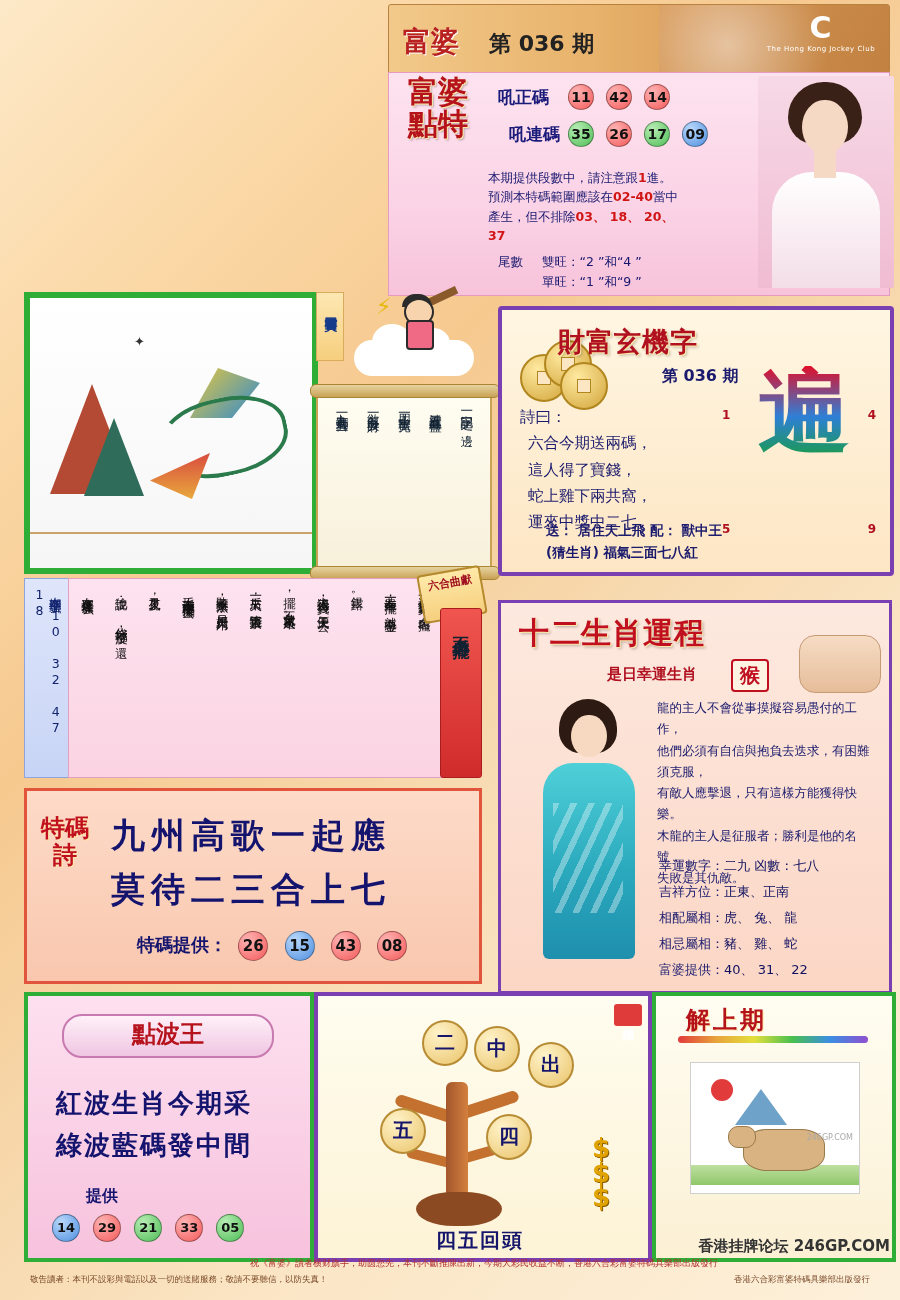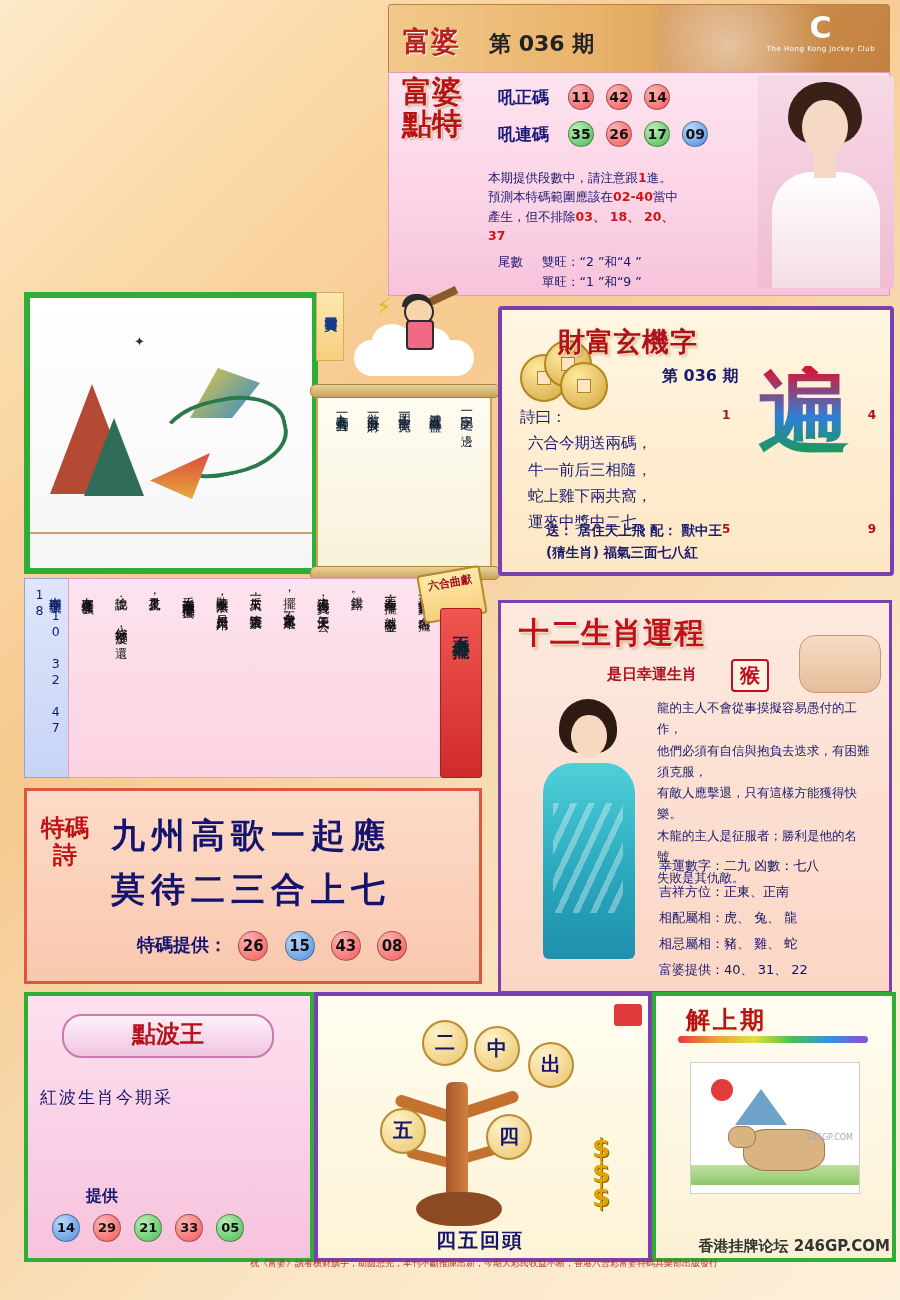--- a/index.html
+++ b/index.html
@@ -21,21 +21,21 @@
     font-family:"DejaVu Sans",sans-serif;text-shadow:1px 1px 0 #fff;z-index:3;}
   .banner .issue{position:absolute;left:100px;top:24px;font-size:22px;font-weight:bold;color:#222;z-index:3;}
   .banner .jockey{position:absolute;right:8px;top:8px;width:120px;text-align:center;z-index:4;color:#fff;}
   .banner .jockey .c{font-size:30px;font-weight:bold;line-height:1;letter-spacing:1px;}
   .banner .jockey .t{font-size:7px;letter-spacing:.5px;margin-top:2px;}
 
   
   .pinkhead{position:absolute;left:388px;top:72px;width:500px;height:222px;
     background:linear-gradient(180deg,#fde3ef 0%,#fbd3e6 60%,#f7c3da 100%);
     border:1px solid #e59bbf;}
-  .vtitle{position:absolute;left:402px;top:76px;width:66px;text-align:left;color:#b5121b;
+  .vtitle{position:absolute;left:402px;top:76px;width:66px;text-align:right;color:#b5121b;
     font-size:30px;font-weight:bold;line-height:1.08;letter-spacing:0;
     text-shadow:1px 1px 0 #ffe9a8,2px 2px 2px rgba(0,0,0,.25);}
   .rowlbl{position:absolute;font-size:17px;font-weight:bold;color:#1a1a7a;}
   .ball{display:inline-block;width:24px;height:24px;border-radius:50%;text-align:center;
     line-height:24px;font-size:14px;font-weight:bold;color:#111;border:1px solid rgba(0,0,0,.35);
     margin-right:7px;vertical-align:middle;}
   .b-red{background:radial-gradient(circle at 32% 28%,#ffb3b3,#f45a5a);}
   .b-green{background:radial-gradient(circle at 32% 28%,#b7edb4,#4fbd56);}
   .b-blue{background:radial-gradient(circle at 32% 28%,#b9d8fb,#4f8fe0);}
   .desc{position:absolute;left:488px;top:168px;width:280px;font-size:12.5px;color:#16166e;line-height:1.55;}
@@ -155,21 +155,21 @@
   .tm-line{position:absolute;left:84px;font-size:34px;font-weight:bold;color:#14146e;letter-spacing:6px;}
   .tm-provide{position:absolute;left:110px;top:140px;font-size:18px;font-weight:bold;color:#14146e;}
   .tm-provide .ball{width:28px;height:28px;line-height:28px;font-size:15px;margin:0 5px;}
 
   
   .dbw{position:absolute;left:24px;top:992px;width:282px;height:262px;
     background:linear-gradient(180deg,#fde0ef,#f7c2dd);border:4px solid #2fae37;}
   .dbw .ribbon{position:absolute;left:34px;top:18px;width:208px;height:40px;border-radius:20px;
     background:linear-gradient(180deg,#fff0f8,#efc6e2);border:2px solid #c879b0;}
   .dbw .ribbon span{display:block;text-align:center;line-height:36px;font-size:24px;font-weight:bold;color:#b5121b;}
-  .dbw .l1,.dbw .l2{position:absolute;left:12px;font-size:17px;font-weight:normal;color:#14146e;letter-spacing:2px;}
+  .dbw .l1,.dbw .l2{position:absolute;left:28px;font-size:26px;font-weight:bold;color:#14146e;letter-spacing:2px;}
   .dbw .l1{top:90px;}
   .dbw .l2{top:132px;}
   .dbw .prov{position:absolute;left:58px;top:190px;font-size:16px;color:#14146e;font-weight:bold;}
   .dbw .balls{position:absolute;left:24px;top:218px;}
   .dbw .balls .ball{width:26px;height:26px;line-height:26px;font-size:13px;margin-right:8px;}
 
   
   .tree{position:absolute;left:314px;top:992px;width:330px;height:262px;
     background:linear-gradient(180deg,#fffdf0,#fdf3d6);border:4px solid #7a3fb0;}
   .tree .trunk{position:absolute;left:128px;top:86px;width:22px;height:120px;background:linear-gradient(90deg,#a4562b,#d3803f);border-radius:6px;}
@@ -227,39 +227,39 @@
   <div class="pinkhead"></div>
   <div class="vtitle">富婆點特</div>
 
   <div class="rowlbl" style="left:498px;top:86px;">吼正碼</div>
   <div style="position:absolute;left:568px;top:84px;">
     <span class="ball b-red">11</span>
     <span class="ball b-red">42</span>
     <span class="ball b-red">14</span>
   </div>
 
-  <div class="rowlbl" style="left:498px;top:123px;">吼連碼</div>
+  <div class="rowlbl" style="left:509px;top:123px;">吼連碼</div>
   <div style="position:absolute;left:568px;top:121px;">
     <span class="ball b-green">35</span>
     <span class="ball b-red">26</span>
     <span class="ball b-green">17</span>
     <span class="ball b-blue">09</span>
   </div>
 
   <div class="desc">
     <div><span>本期提供段數中，</span><span>請注意跟</span><span class="hl-red">1</span><span>進。</span></div>
     <div><span>預測本特碼範圍應該在</span><span class="hl-red">02-40</span><span>當中</span></div>
     <div><span>產生，</span><span>但不排除</span><span class="hl-red">03、 18、 20、</span></div>
     <div><span class="hl-red">37</span></div>
   </div>
 
   <div class="tail">
     <span style="position:absolute;left:0;top:0;">尾數</span>
     <div style="margin-left:44px;">雙旺：“2 ”和“4 ”</div>
-    <div style="text-align:right;">單旺：“1 ”和“9 ”</div>
+    <div style="margin-left:44px;">單旺：“1 ”和“9 ”</div>
   </div>
 
   <div class="lady">
     <div class="body"></div>
       <div class="neck"></div>
       <div class="hair"></div>
       <div class="face"></div>
   </div>
 
   <div class="dragonbox">
@@ -308,21 +308,21 @@
     <div class="title">財富玄機字</div>
     <div class="issue">第 036 期</div>
     <div class="cnum" style="left:220px;top:98px;">1</div>
     <div class="cnum" style="right:14px;top:98px;">4</div>
     <div class="cnum" style="left:220px;top:212px;">5</div>
     <div class="cnum" style="right:14px;top:212px;">9</div>
     <div class="bigchar">遍</div>
     <div class="poem">
       <div class="lead">詩曰：</div>
       <div>六合今期送兩碼，</div>
-      <div>牛一前后三相隨，</div>
+      <div>這人得了寶錢，</div>
       <div>蛇上雞下兩共窩，</div>
       <div>運來中獎中二七。</div>
     </div>
     <div class="send">
       <div>送： 居住天上飛  配： 獸中王</div>
       <div>(猜生肖) 福氣三面七八紅</div>
     </div>
   </div>
 
   <div class="luckyno">
@@ -388,20 +388,21 @@
       <span class="ball b-red">43</span>
       <span class="ball b-red">08</span>
     </div>
   </div>
 
   <div class="dbw">
     <div class="ribbon">
       <span>點波王</span>
     </div>
     <div class="l1">紅波生肖今期采</div>
+    <div class="l2">綠波藍碼發中間</div>
     <div class="prov">提供</div>
     <div class="balls">
       <span class="ball b-blue">14</span>
       <span class="ball b-red">29</span>
       <span class="ball b-green">21</span>
       <span class="ball b-red">33</span>
       <span class="ball b-green">05</span>
     </div>
   </div>
 
@@ -435,14 +436,18 @@
       <div class="sun"></div>
       <div class="hill"></div>
       <div class="grass"></div>
       <div class="ox"></div>
       <div class="wm">246GP.COM</div>
     </div>
   </div>
 
   <div class="brandR">香港挂牌论坛  246GP.COM</div>
   <div class="footline1">祝《富婆》讀者横财旗手，助圆您先，本刊不斷推陳出新，今期大彩民收益不断，香港六合彩富婆特碼具樂部出版發行</div>
+  <div class="footline2">
+    <span>敬告讀者：本刊不設彩與電話以及一切的送賭服務；敬請不要聽信，以防失真！</span>
+    <span>香港六合彩富婆特碼具樂部出版發行</span>
+  </div>
 
 </div>
 
 </body></html>

